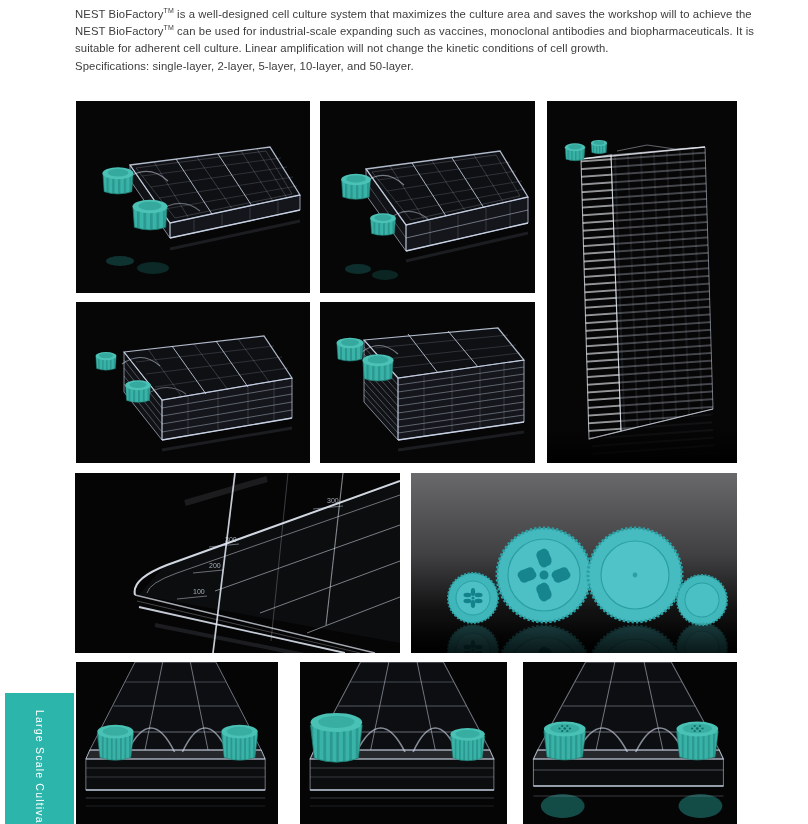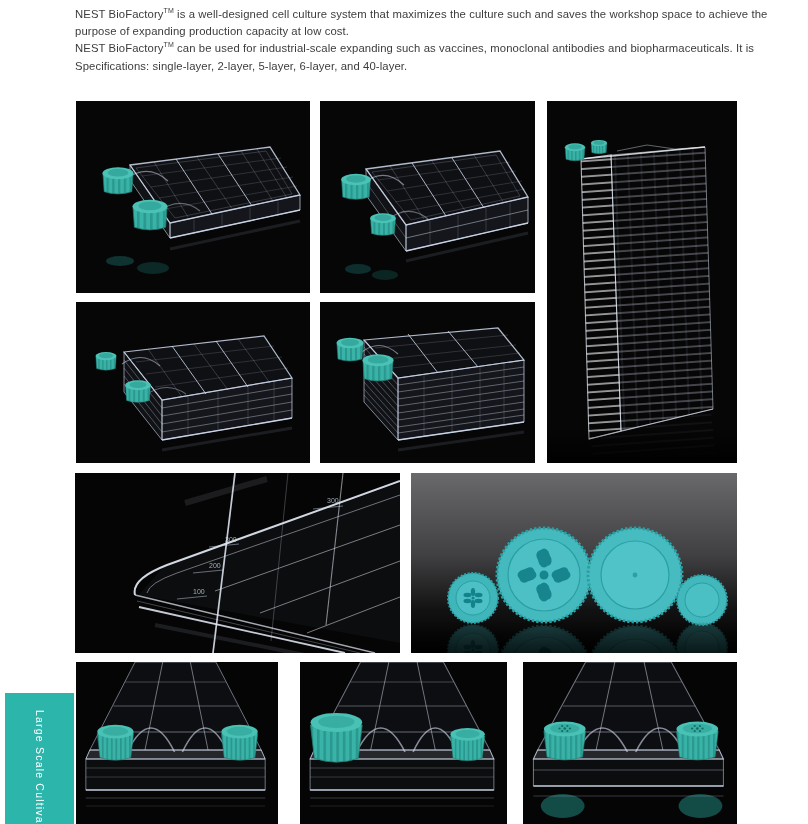--- a/index.html
+++ b/index.html
@@ -84,24 +84,24 @@
           <circle cx="2.5" cy="-12" r="1.1"></circle>
             <circle cx="-2.5" cy="-12" r="1.1"></circle>
           <circle cx="2.5" cy="-7" r="1.1"></circle>
             <circle cx="-2.5" cy="-7" r="1.1"></circle>
         </g>
       </g>
     </defs>
   </svg>
 
   <div class="intro">
-    <div class="line"><span>NEST BioFactory</span><sup>TM</sup><span> is a well-designed cell culture system that maximizes the culture such and saves the workshop space to achieve the</span></div>
-    <div class="line">purpose of expanding production capacity at low cost.</div>
+    <div class="line"><span>NEST BioFactory</span><sup>TM</sup><span> is a well-designed cell culture system that maximizes the culture area and saves the workshop will to achieve the</span></div>
     <div class="line"><span>NEST BioFactory</span><sup>TM</sup><span> can be used for industrial-scale expanding such as vaccines, monoclonal antibodies and biopharmaceuticals. It is</span></div>
-    <div class="line">Specifications: single-layer, 2-layer, 5-layer, 6-layer, and 40-layer.</div>
+    <div class="line">suitable for adherent cell culture. Linear amplification will not change the kinetic conditions of cell growth.</div>
+    <div class="line">Specifications: single-layer, 2-layer, 5-layer, 10-layer, and 50-layer.</div>
   </div>
 
   <div class="tile t1">
     <svg viewBox="0 0 234 192" preserveAspectRatio="none">
       <rect width="234" height="192" fill="#060607"></rect>
       <g stroke="#cfd9ec" fill="none">
         <polygon points="54,64 194,46 224,94 94,122" fill="rgba(140,160,195,0.07)" stroke-opacity="0.85" stroke-width="1.3"></polygon>
         <polygon points="60,67 190,50 216,93 99,117" stroke-opacity="0.3" stroke-width="0.7"></polygon>
         <line x1="100" y1="58" x2="136" y2="113" stroke-opacity="0.8" stroke-width="1"></line>
         <line x1="142" y1="53" x2="176" y2="105" stroke-opacity="0.8" stroke-width="1"></line>

